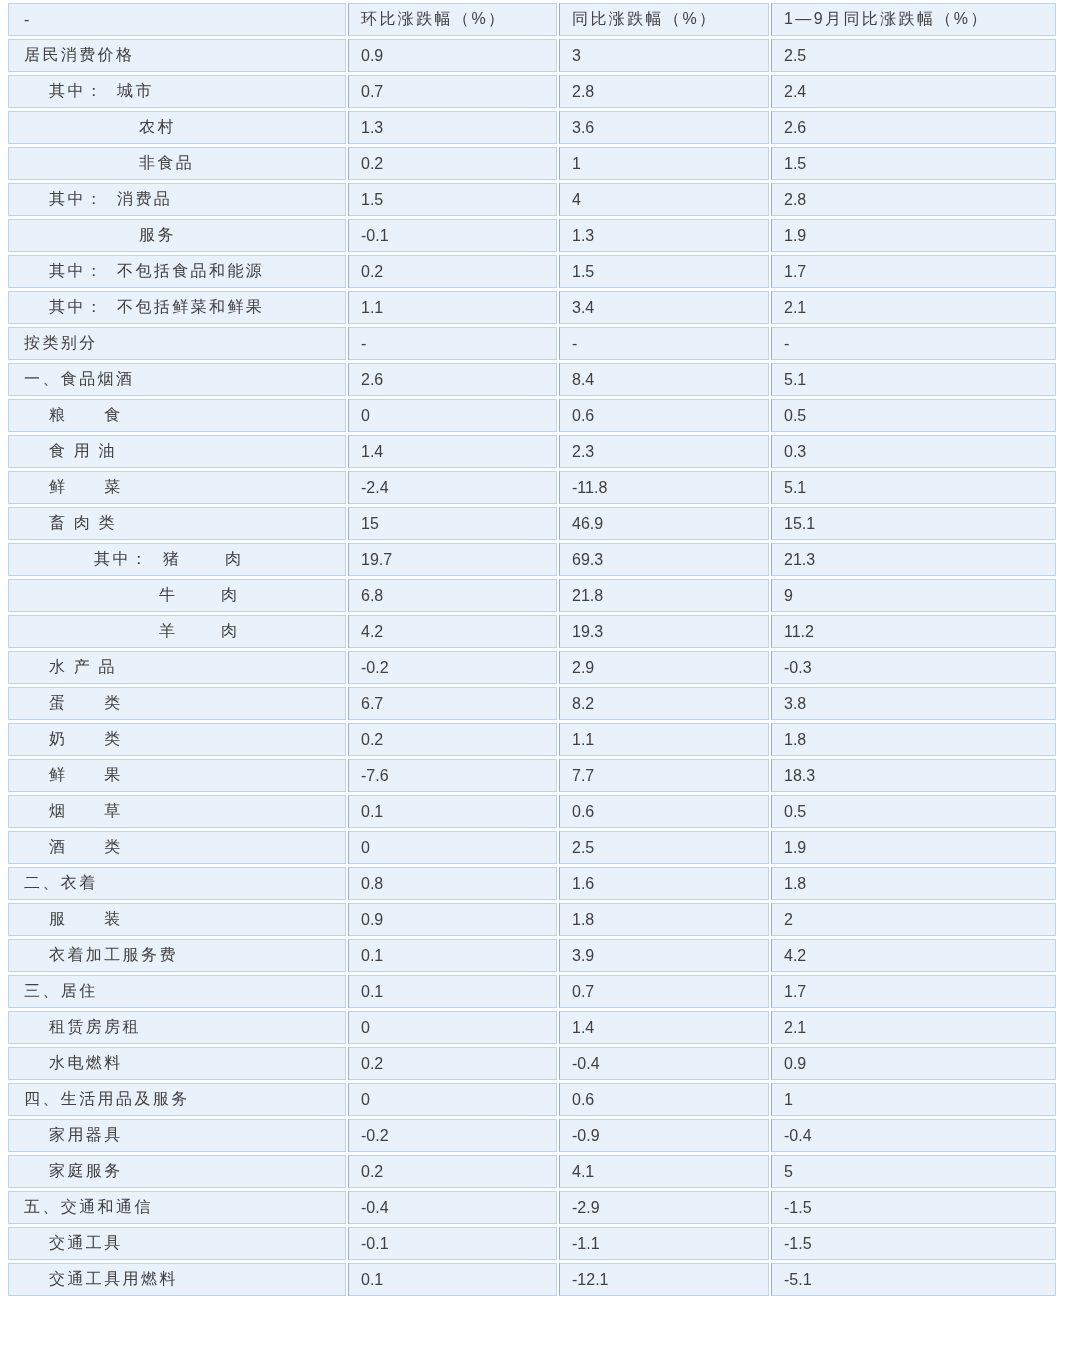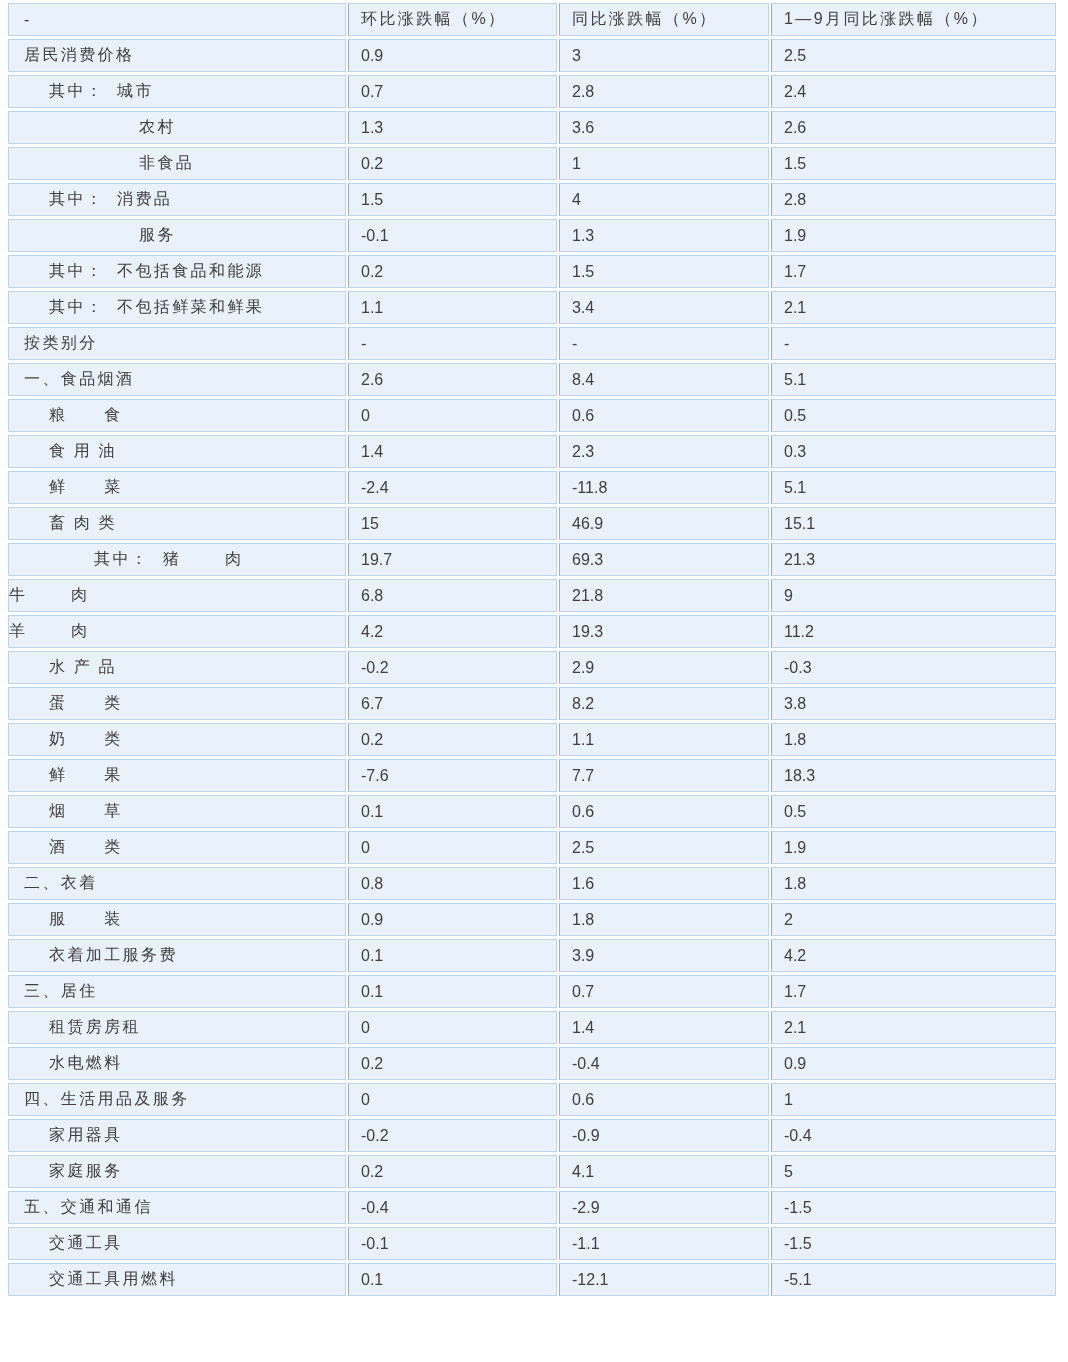--- a/index.html
+++ b/index.html
@@ -44,21 +44,21 @@
   th.val, td.val {
     padding-left: 12px;
   }
   td.val {
     letter-spacing: normal;
   }
   td.indent-0, th.indent-0 { padding-left: 15px; }
   td.indent-1 { padding-left: 40px; font-family: Liberation Serif, serif; }
   td.indent-2 { padding-left: 85px; }
   td.indent-3 { padding-left: 130px; }
-  td.indent-4 { }
+  td.indent-4 { padding-left: 150px; }
 </style>
 </head>
 <body>
 
 <table class="cpi">
   <colgroup>
     <col class="c1">
       <col class="c2">
       <col class="c3">
       <col class="c4">

